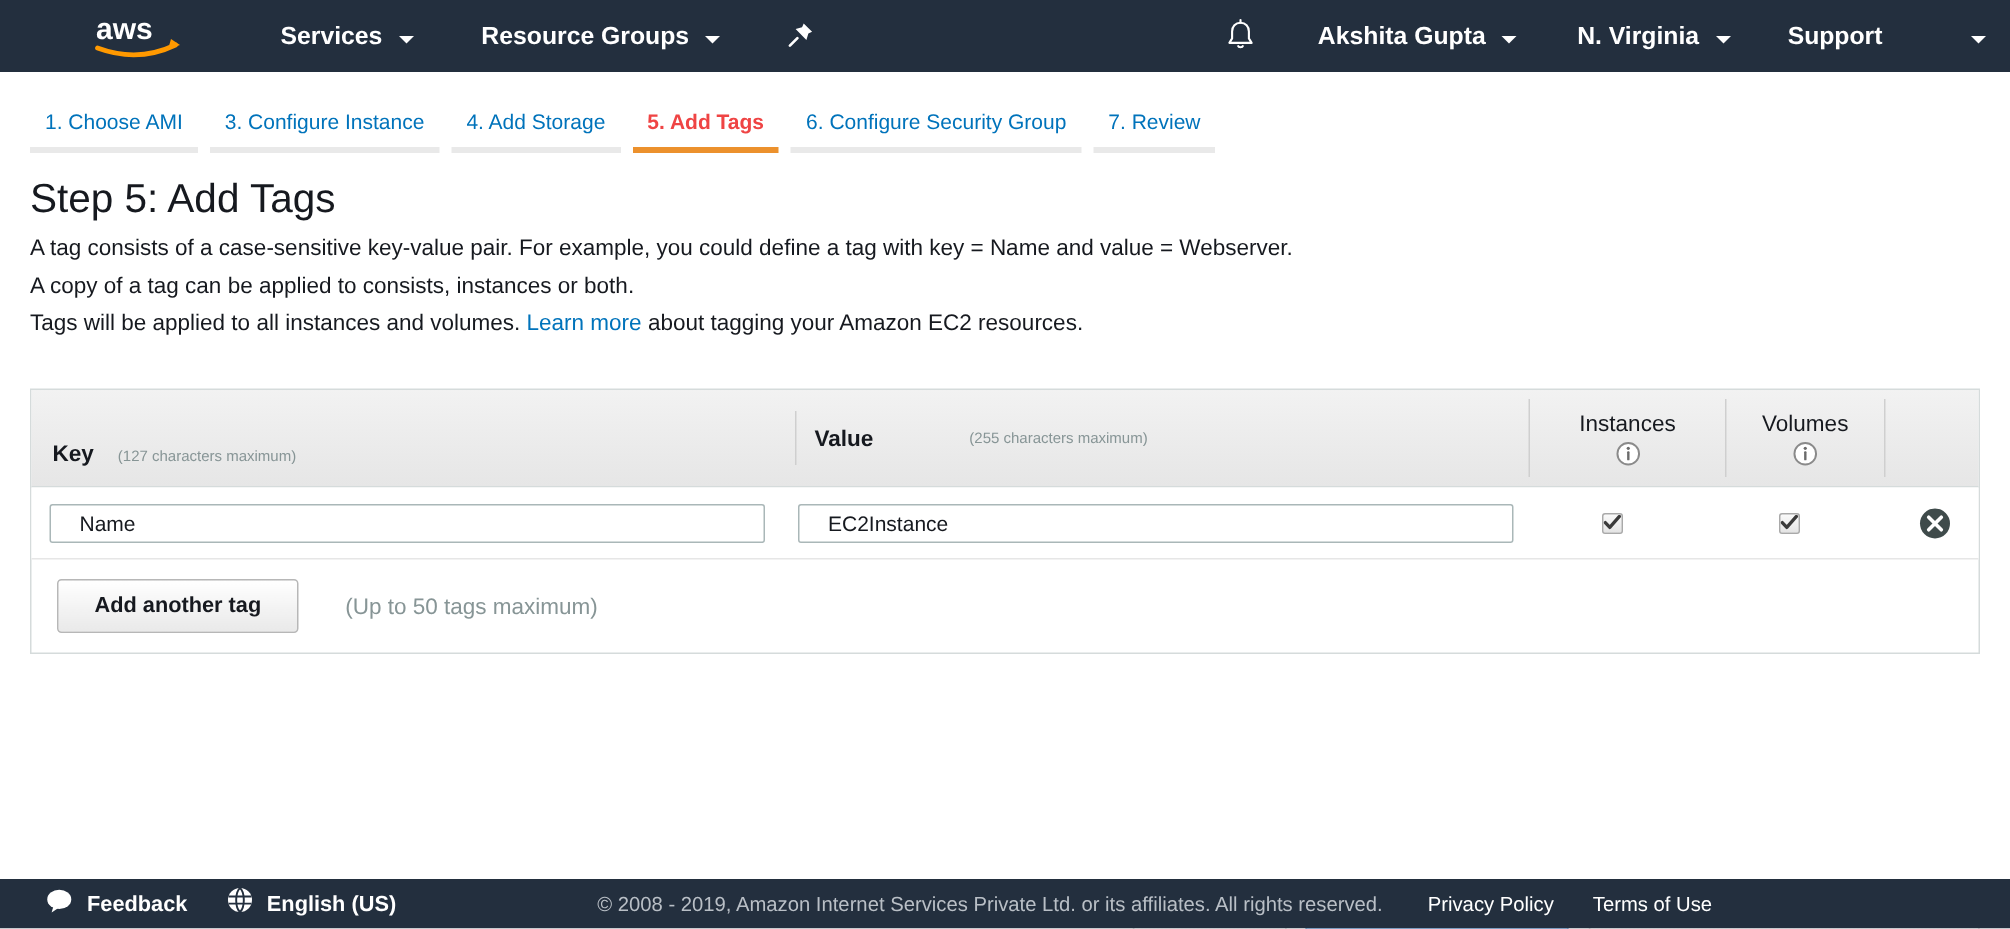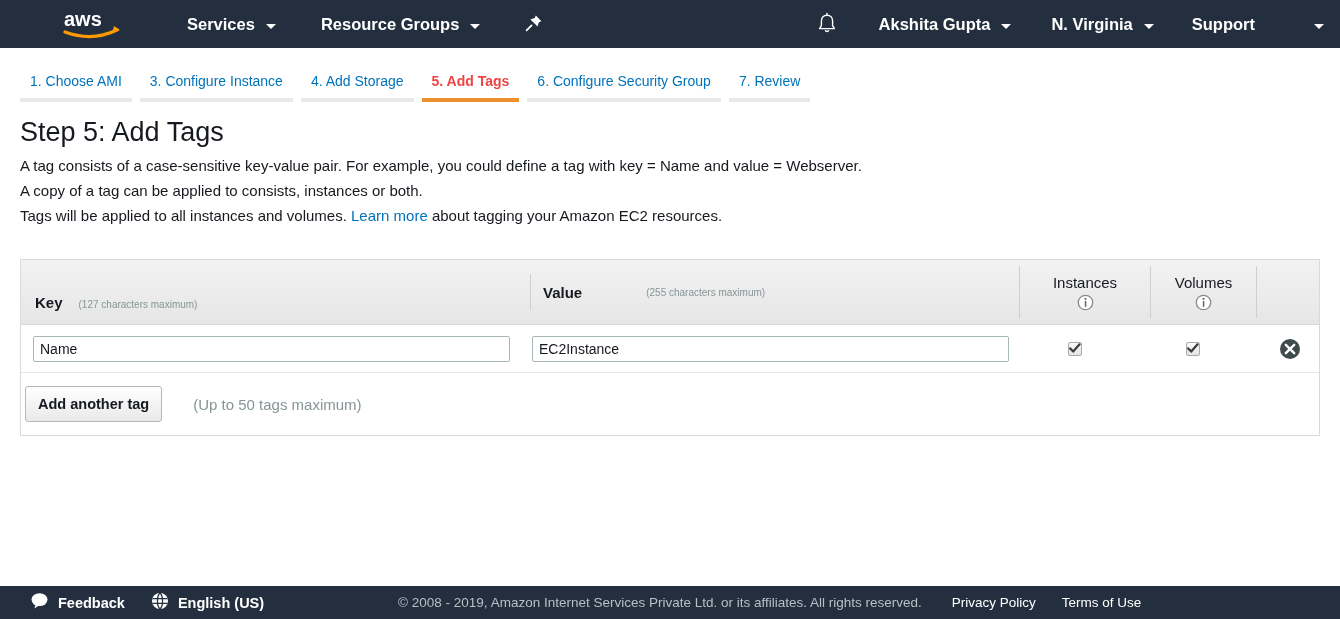--- a/index.html
+++ b/index.html
@@ -82,21 +82,21 @@
   .col-chk.vol { width:106px; }
   .chk-hd { font-size:15px; font-weight:normal; color:#16191f; }
   .info-icon { width:17px; height:17px; display:block; cursor:pointer; }
   .col-tail { flex:1; border-left:1px solid #cfcfcf; height:52px; }
 
   .tag-row {
     height:48px; display:flex; align-items:center; position:relative;
     border-bottom:1px solid #e6e6e6; background:#fff;
   }
   .tag-input {
-    height:26px; font-size:14px; color:#16191f; padding:2px 6px;
+    height:26px; font-size:14px; color:#16191f; padding:2px 19px;
     border:1px solid #aab7b8; border-radius:2px; background:#fff;
     font-family:"Liberation Sans", sans-serif; outline:none;
   }
   .in-key { width:477px; margin-left:12px; }
   .in-val { width:477px; margin-left:22px; }
   .cell-chk { width:131px; display:flex; justify-content:center; align-items:center; }
   .cell-chk.vol { width:106px; }
   .aws-check {
     width:14px; height:14px; border:1px solid #a9a9a9; border-radius:2px;
     background:linear-gradient(to bottom,#fafafa,#e4e4e4);
@@ -108,21 +108,21 @@
     width:22px; height:22px; cursor:pointer; display:block;
   }
 
   .add-row { height:62px; display:flex; align-items:center; padding-left:4px; }
   .btn {
     font-family:"Liberation Sans", sans-serif; font-size:14.5px; font-weight:bold;
     color:#16191f; background:linear-gradient(to bottom,#ffffff 0%,#e9e9e9 100%);
     border:1px solid #b7b7b7; border-radius:3px; cursor:pointer;
     padding:0 14px; height:34px; line-height:32px; white-space:nowrap;
   }
-  .btn-add { margin-left:0px; height:36px; line-height:34px; padding:0 12px; }
+  .btn-add { margin-left:13px; height:36px; line-height:34px; padding:0 24px; }
   .add-hint { font-size:15px; color:#879596; margin-left:31px; }
 
   
   .divider { position:absolute; left:20px; top:500px; width:1320px; height:1px; background:#e6e6e6; }
   .actions {
     position:absolute; right:20px; top:521px; display:flex; align-items:center; gap:0px;
   }
   .btn-prev { margin-right:12px; }
   .btn-primary {
     background:linear-gradient(to bottom,#3b8ddf 0%,#1d6fc5 100%);

